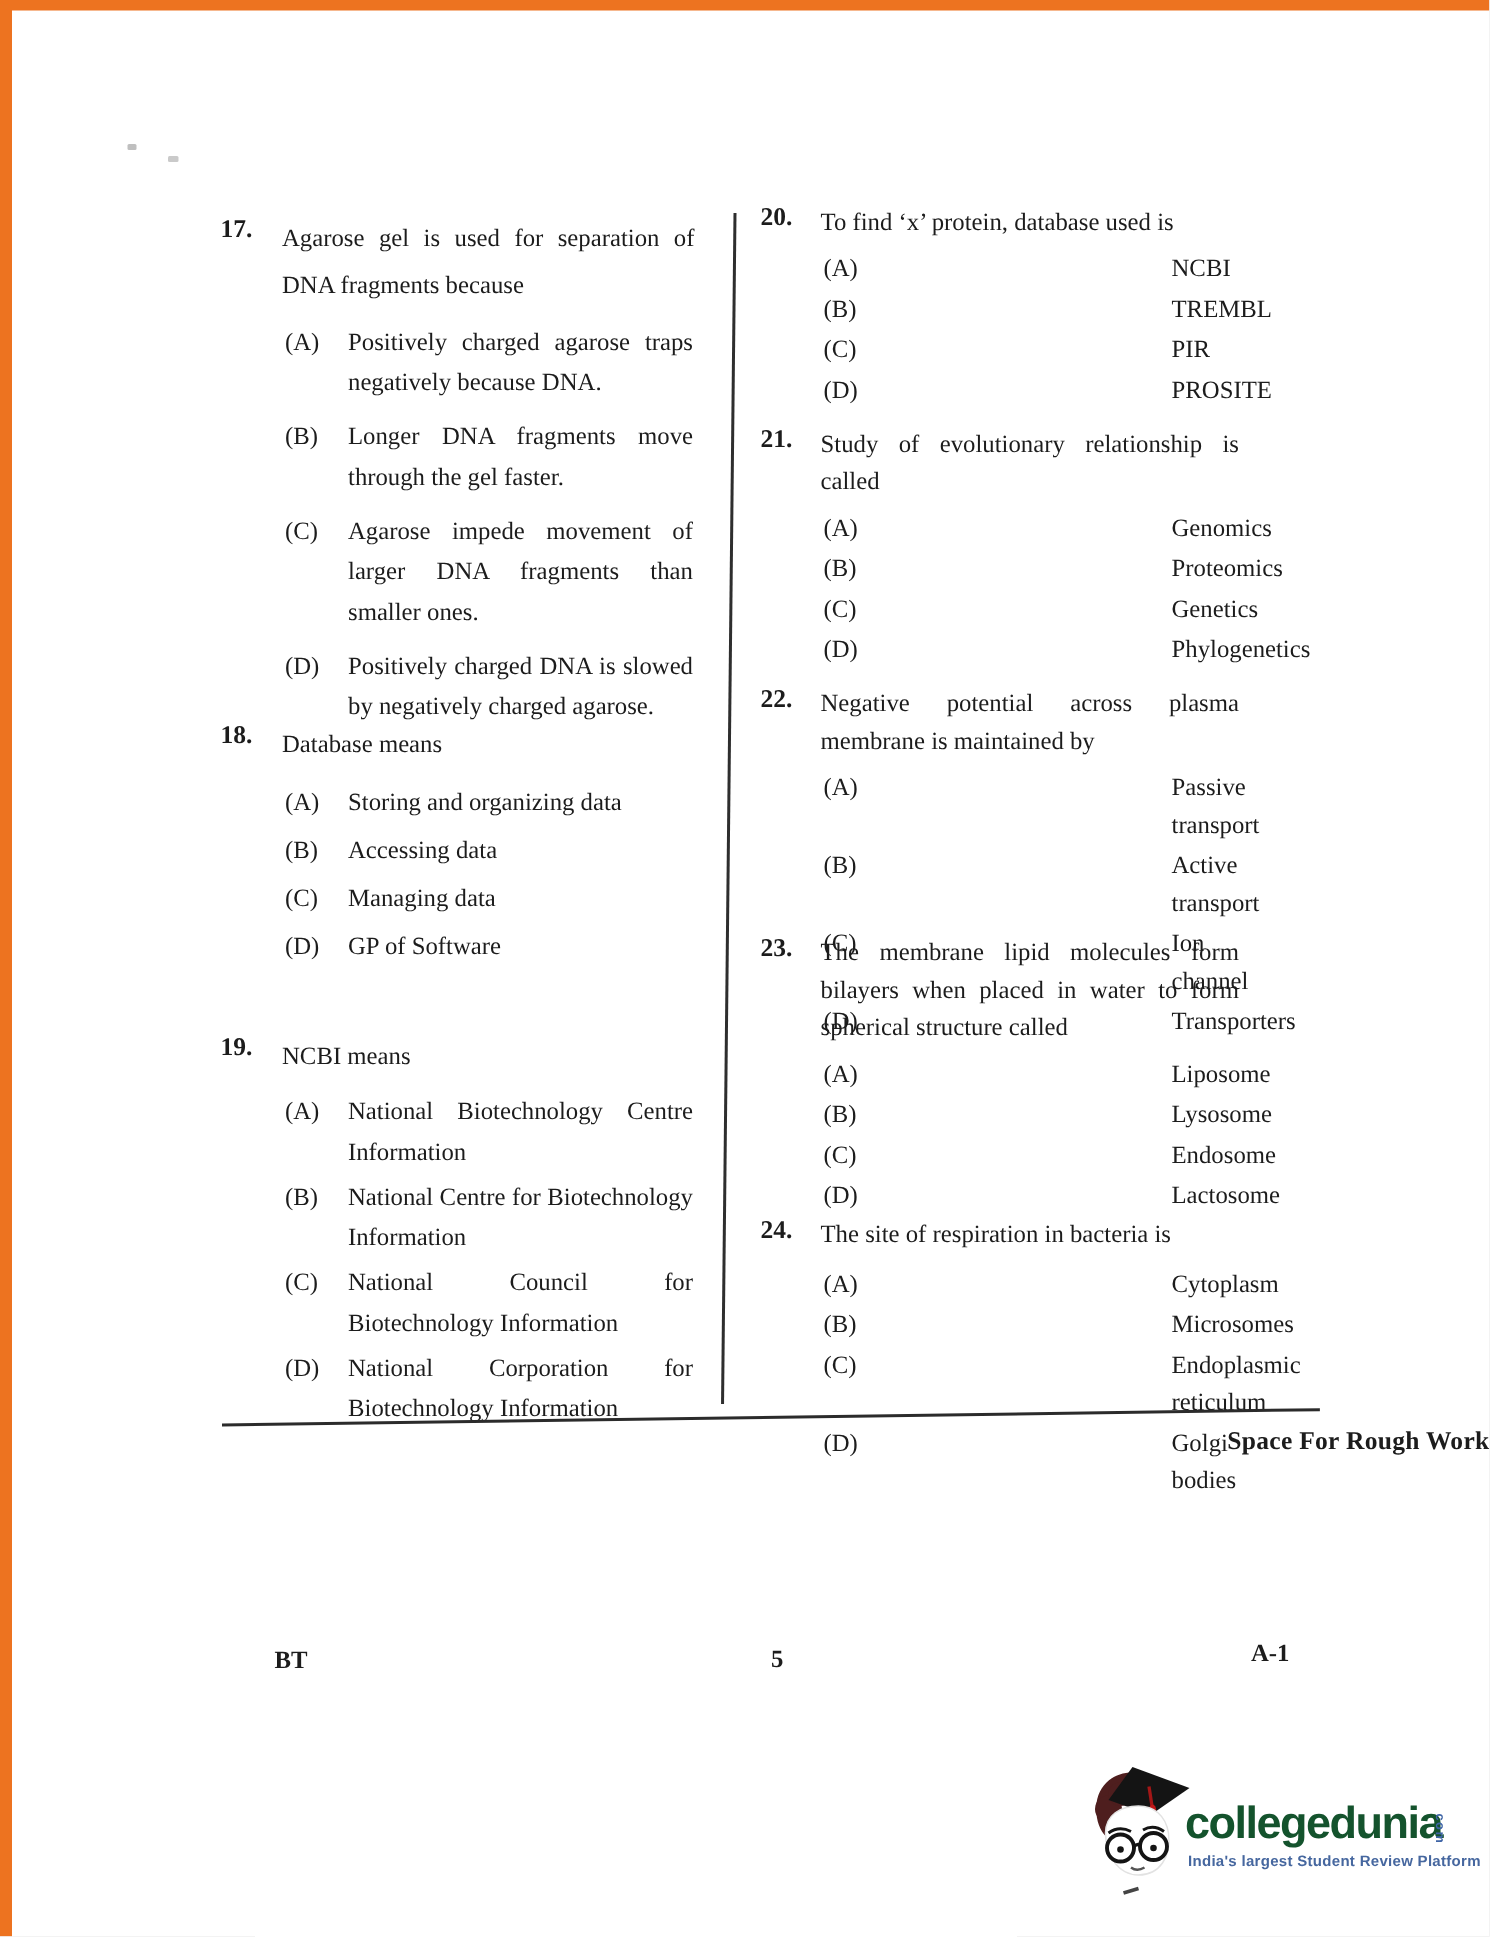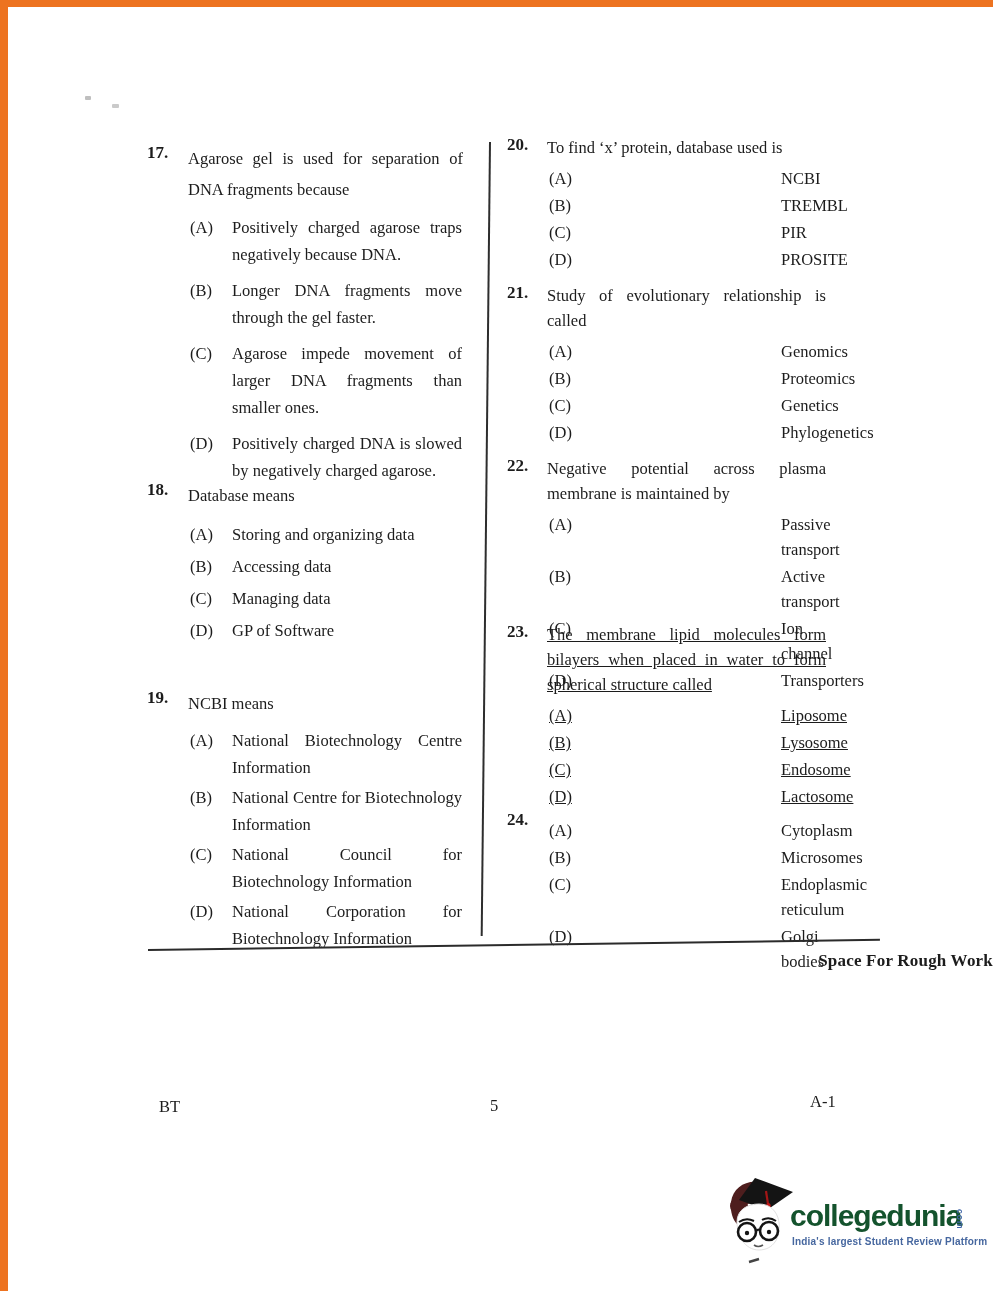--- a/index.html
+++ b/index.html
@@ -36,36 +36,36 @@
   .otext{flex:1;font-size:16.5px;line-height:27px;text-align:justify;}
   .col-right .olet,.col-right .otext{line-height:25px;width:232px;}
   .col-left .otext{max-width:230px;}
 
   .q17{top:143px;} .q17 .opt{margin-top:9px;}
   .q18{top:480px;} .q18 .opts{margin-top:10px;} .q18 .opt{margin-top:5px;}
   .q19{top:688px;} .q19 .opt{margin-top:3px;}
   .q20{top:135px;}
   .q21{top:283px;}
   .q22{top:456px;}
-  .q23{top:622px;text-decoration:underline;}
+  .q23{top:622px;}
   .q24{top:810px;} .q24 .opts{margin-top:8px;}
 
   .divider{
     position:absolute;left:489px;top:142px;width:2px;height:794px;
     background:#2e2e2e;transform:rotate(0.6deg);transform-origin:top center;
   }
   .rough-rule{
     position:absolute;left:148px;top:949px;width:732px;height:2px;
     background:#2b2b2b;transform:rotate(-0.8deg);transform-origin:left center;
   }
   .rough-label{
     position:absolute;left:0;top:951px;width:993px;text-align:right;
     font-weight:bold;font-size:17px;letter-spacing:.2px;
   }
-  .foot{position:absolute;font-weight:normal;font-size:16.5px;}
+  .foot{position:absolute;font-weight:bold;font-size:16.5px;margin-left:24px;}
   .foot-bt{left:159px;top:1097px;}
   .foot-page{left:490px;top:1096px;}
   .foot-set{left:810px;top:1092px;}
 
   
   .logo{position:absolute;left:723px;top:1176px;width:250px;height:86px;}
   .mascot{position:absolute;left:2px;top:2px;width:70px;height:90px;}
   .brand{
     position:absolute;left:67px;top:23px;
     font-family:"Liberation Sans","DejaVu Sans",sans-serif;
@@ -256,20 +256,21 @@
         </div>
         <div class="opt">
           <span class="olet">(D)</span>
           <span class="otext">Lactosome</span>
         </div>
       </div>
     </div>
 
     <div class="question q24">
       <div class="qnum">24.</div>
+      <div class="stem">The site of respiration in bacteria is</div>
       <div class="opts">
         <div class="opt">
           <span class="olet">(A)</span>
           <span class="otext">Cytoplasm</span>
         </div>
         <div class="opt">
           <span class="olet">(B)</span>
           <span class="otext">Microsomes</span>
         </div>
         <div class="opt">

